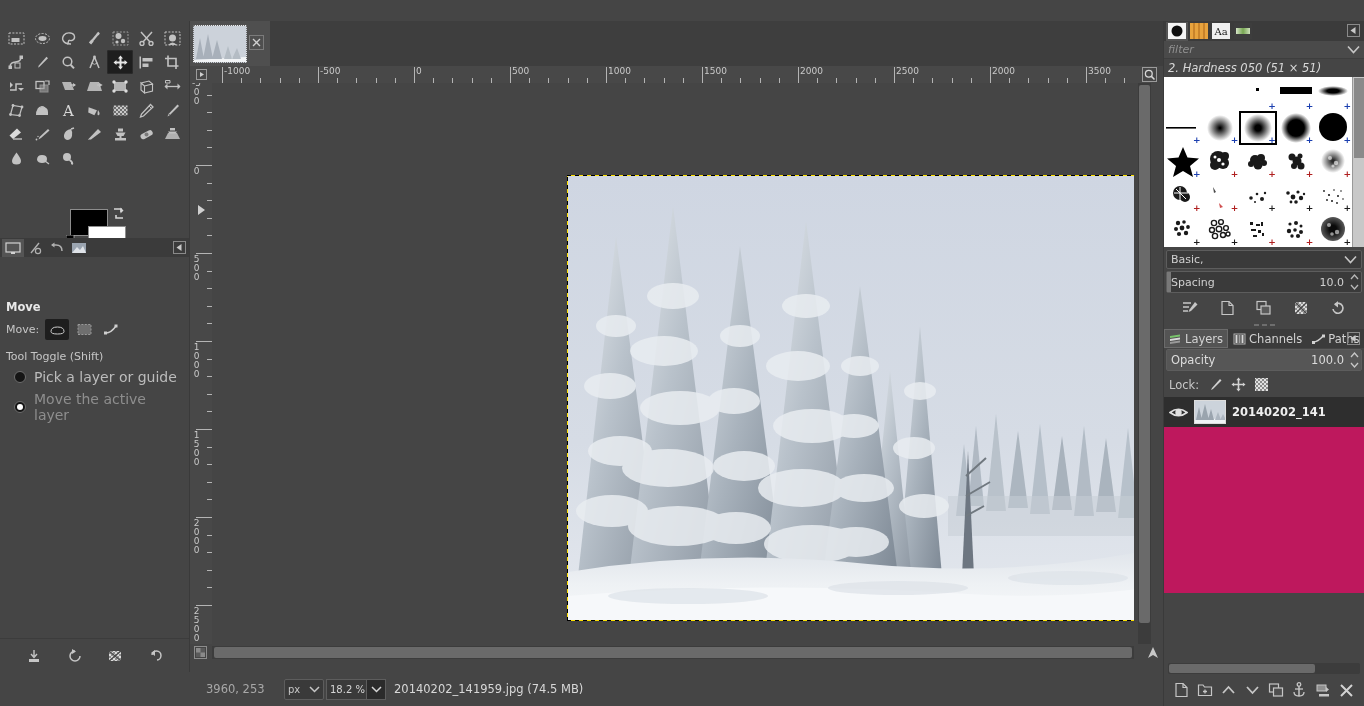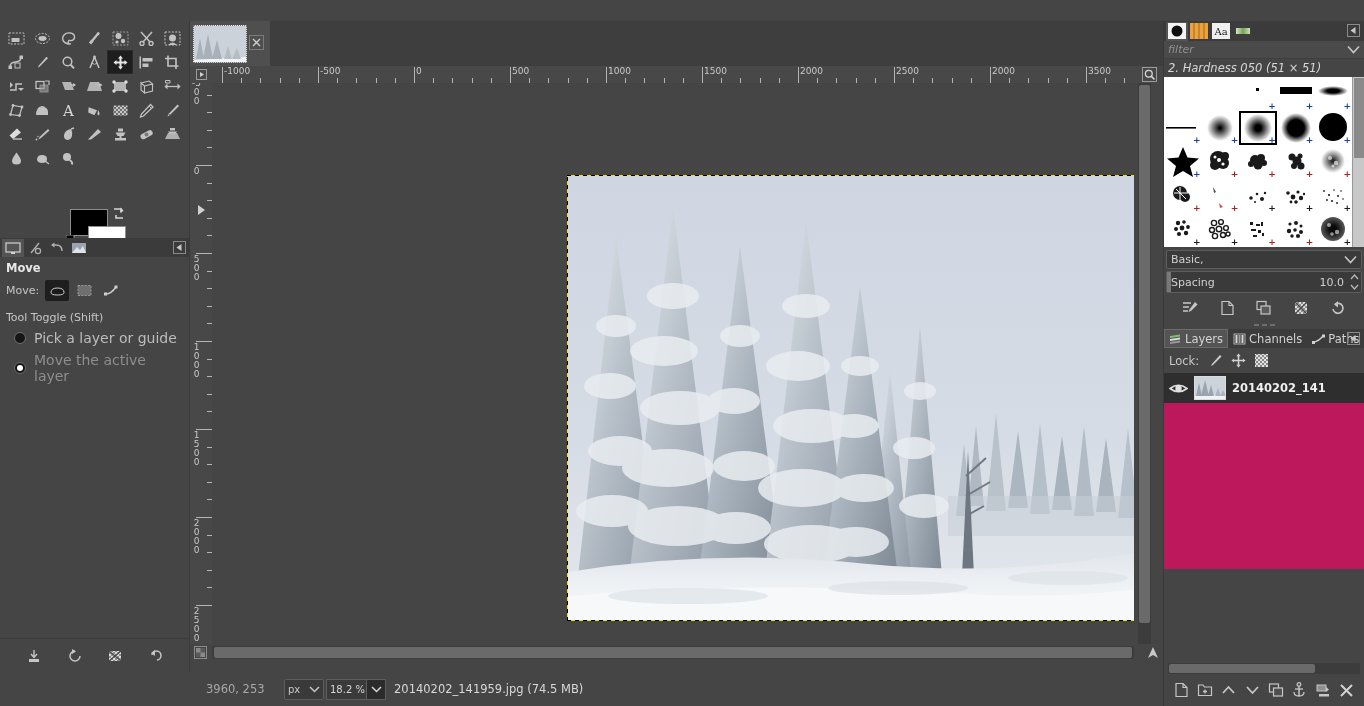--- a/index.html
+++ b/index.html
@@ -65,20 +65,21 @@
     cursor: default;
   }
   .dock-tab.sel { background: #545454; }
   .dock-menu-btn {
     position: absolute; right: 4px; top: 3px; width: 13px; height: 13px;
     border: 1px solid #8a8a8a; display: flex; align-items: center; justify-content: center;
   }
   .opt-title {
     font-weight: bold; font-size: 11.5px; color: #e8e8e8;
     padding: 4px 7px 3px 6px;
+    margin-top: 39px;
   }
   .opt-row { display: flex; align-items: center; padding: 2px 6px; }
   .opt-label { font-size: 11px; color: #c6c6c6; margin-right: 6px; }
   .opt-btn {
     width: 24px; height: 21px; display: flex; align-items: center; justify-content: center;
     border-radius: 2px; margin-right: 3px;
   }
   .opt-btn.sel { background: #1e1e1e; }
   .opt-section { font-size: 11px; color: #c6c6c6; padding: 8px 6px 3px 6px; }
   .radio-row { display: flex; align-items: center; padding: 3px 6px 3px 14px; }
@@ -1430,20 +1431,33 @@
         <span>Paths</span>
       </div>
       <div class="dock-menu-btn">
         <svg width="9" height="9">
             <path d="M6.5 1 L6.5 8 L1.5 4.5 Z" fill="#c8c8c8"></path>
           </svg>
       </div>
     </div>
 
 
+    <div class="opacity-row">
+      <div class="opacity-fill"></div>
+      <span class="k">Opacity</span>
+      <span class="v">100.0</span>
+      <div class="spin" style="z-index:1">
+        <svg width="9" height="6">
+            <path d="M1 5 L4.5 1 L8 5" fill="none" stroke="#c8c8c8" stroke-width="1.3"></path>
+          </svg>
+        <svg width="9" height="6">
+            <path d="M1 1 L4.5 5 L8 1" fill="none" stroke="#c8c8c8" stroke-width="1.3"></path>
+          </svg>
+      </div>
+    </div>
 
     <div class="lock-row">
       <span class="k">Lock:</span>
       <div class="lock-btn">
         <svg width="15" height="15">
             <path d="M12 2 L13.5 3.5 L5 12 L3 13 L4 11 Z" fill="#d2d2d2"></path>
           </svg>
       </div>
       <div class="lock-btn">
         <svg width="15" height="15">

